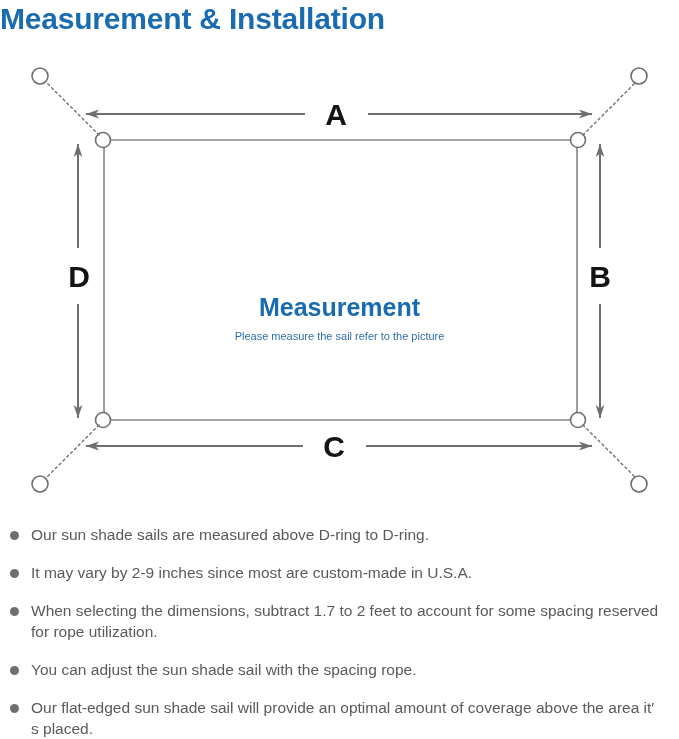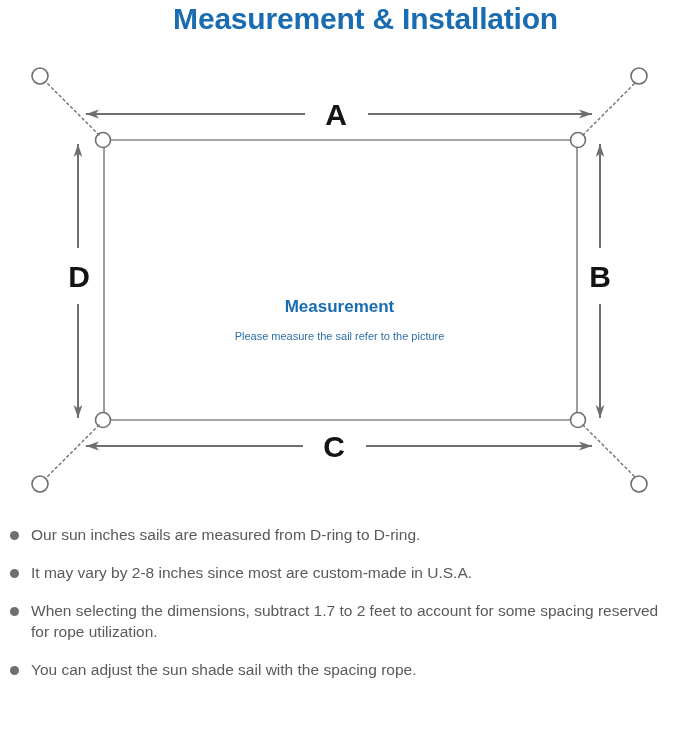--- a/index.html
+++ b/index.html
@@ -14,21 +14,21 @@
     font-family: "Liberation Sans", sans-serif;
     overflow: hidden;
     -webkit-font-smoothing: antialiased;
   }
 
   #page-title {
     position: absolute;
     top: 2px;
     left: 0;
     width: 558px;
-    text-align: right;
+    text-align: left;
     font-size: 30px;
     font-weight: bold;
     color: #1a6cb0;
     letter-spacing: -0.2px;
     font-family: "Liberation Sans", sans-serif;
   }
 
   #diagram {
     position: absolute;
     top: 52px;
@@ -39,21 +39,21 @@
 
   #center-label {
     position: absolute;
     left: 0;
     top: 240px;
     width: 679px;
     text-align: center;
     pointer-events: none;
   }
   #center-label .big {
-    font-size: 17px;
+    font-size: 25px;
     font-weight: bold;
     color: #1a6cb0;
     line-height: 30px;
   }
   #center-label .small {
     font-size: 11px;
     color: #2d6fa8;
     line-height: 24px;
     margin-top: 2px;
   }
@@ -149,27 +149,31 @@
   
   <div id="center-label">
     <div class="big">Measurement</div>
     <div class="small">Please measure the sail refer to the picture</div>
   </div>
 </div>
 
 <div id="notes">
   <div class="note-row">
     <span class="note-bullet"></span>
-    <span class="note-text">Our sun inches sails are measured from D-ring to D-ring.</span>
+    <span class="note-text">Our sun shade sails are measured above D-ring to D-ring.</span>
   </div>
   <div class="note-row">
     <span class="note-bullet"></span>
-    <span class="note-text">It may vary by 2-8 inches since most are custom-made in U.S.A.</span>
+    <span class="note-text">It may vary by 2-9 inches since most are custom-made in U.S.A.</span>
   </div>
   <div class="note-row">
     <span class="note-bullet"></span>
     <span class="note-text">When selecting the dimensions, subtract 1.7 to 2 feet to account for some spacing reserved for rope utilization.</span>
   </div>
   <div class="note-row">
     <span class="note-bullet"></span>
     <span class="note-text">You can adjust the sun shade sail with the spacing rope.</span>
   </div>
+  <div class="note-row">
+    <span class="note-bullet"></span>
+    <span class="note-text">Our flat-edged sun shade sail will provide an optimal amount of coverage above the area it′ s placed.</span>
+  </div>
 </div>
 
 </body></html>

